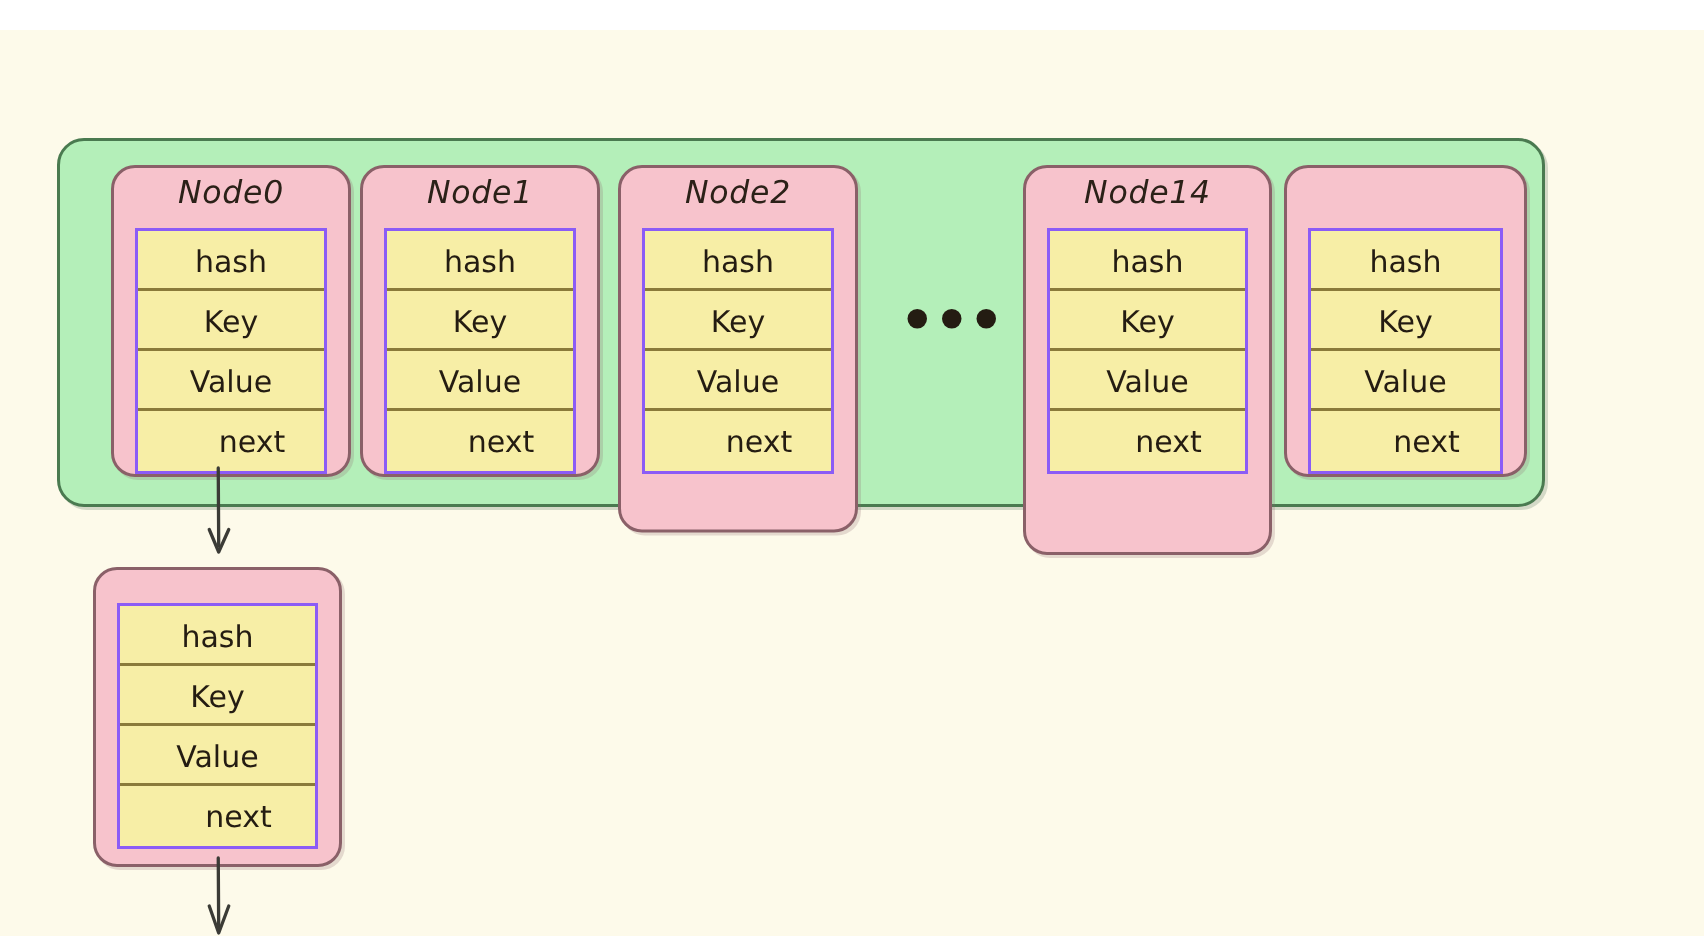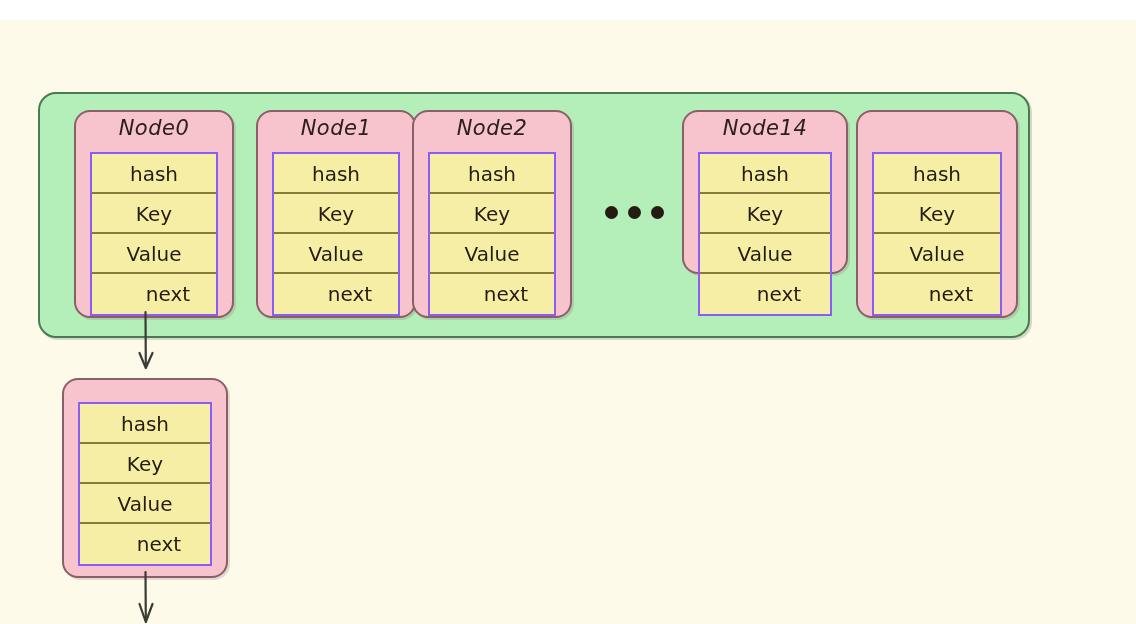--- a/index.html
+++ b/index.html
@@ -125,47 +125,47 @@
   <div class="node" style="left:74px; top:110px; width:160px; height:208px;">
     <div class="node-title">Node0</div>
     <div class="fields">
       <div class="field">hash</div>
       <div class="field">Key</div>
       <div class="field">Value</div>
       <div class="field">next</div>
     </div>
   </div>
 
-  <div class="node" style="left:256px; top:110px; width:160px; height:208px;">
+  <div class="node" style="left:240px; top:110px; width:160px; height:208px;">
     <div class="node-title">Node1</div>
     <div class="fields">
       <div class="field">hash</div>
       <div class="field">Key</div>
       <div class="field">Value</div>
       <div class="field">next</div>
     </div>
   </div>
 
-  <div class="node" style="left:412px; top:110px; width:160px; height:208px;">
+  <div class="node" style="left:412px; top:110px; width:160px; height:245px;">
     <div class="node-title">Node2</div>
     <div class="fields">
       <div class="field">hash</div>
       <div class="field">Key</div>
       <div class="field">Value</div>
       <div class="field">next</div>
     </div>
   </div>
 
   <div class="ellipsis">
     <div class="dot"></div>
     <div class="dot"></div>
     <div class="dot"></div>
   </div>
 
-  <div class="node" style="left:682px; top:110px; width:166px; height:164px;">
+  <div class="node" style="left:682px; top:110px; width:166px; height:260px;">
     <div class="node-title">Node14</div>
     <div class="fields">
       <div class="field">hash</div>
       <div class="field">Key</div>
       <div class="field">Value</div>
       <div class="field">next</div>
     </div>
   </div>
 
   <div class="node" style="left:856px; top:110px; width:162px; height:208px;">

